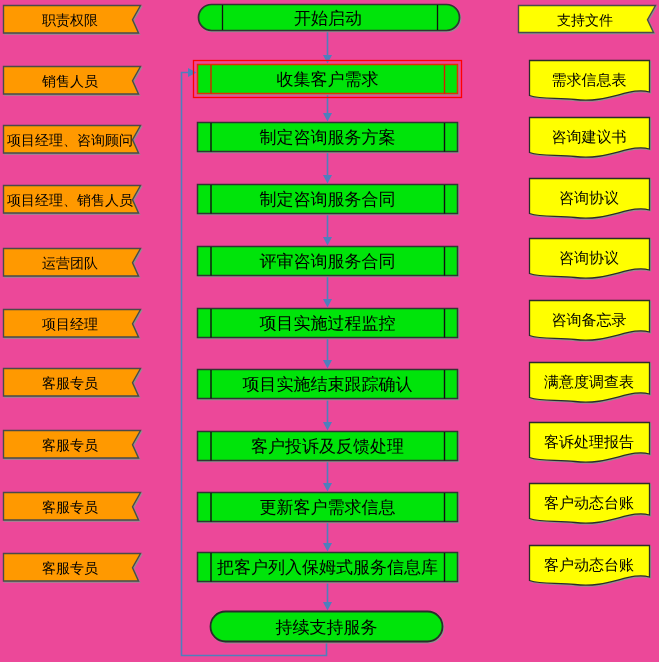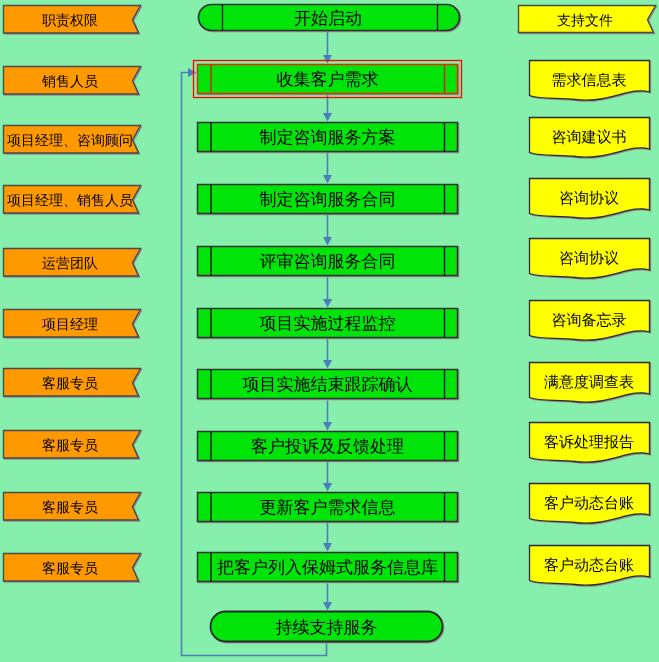--- a/index.html
+++ b/index.html
@@ -1,19 +1,19 @@
 <!DOCTYPE html>
 <html><head>
 <meta charset="utf-8">
 <style>
   html,body{margin:0;padding:0;background:#fff;}
   .stage{
     position:relative;
     width:659px;height:662px;
-    background:#86efac;
+    background:#ec4899;
     font-family:"Liberation Sans","DejaVu Sans",sans-serif;
     overflow:hidden;
     text-align:center;
   }
   svg{display:block;}
   svg text{
     fill:#000;
     text-anchor:middle;
     dominant-baseline:central;
     font-family:"Liberation Sans","DejaVu Sans",sans-serif;

